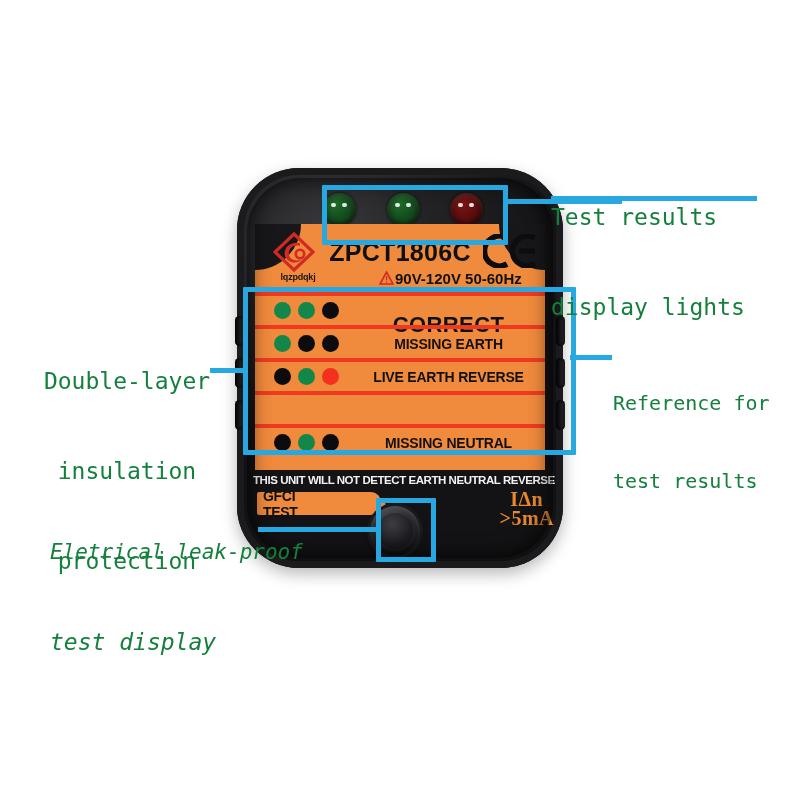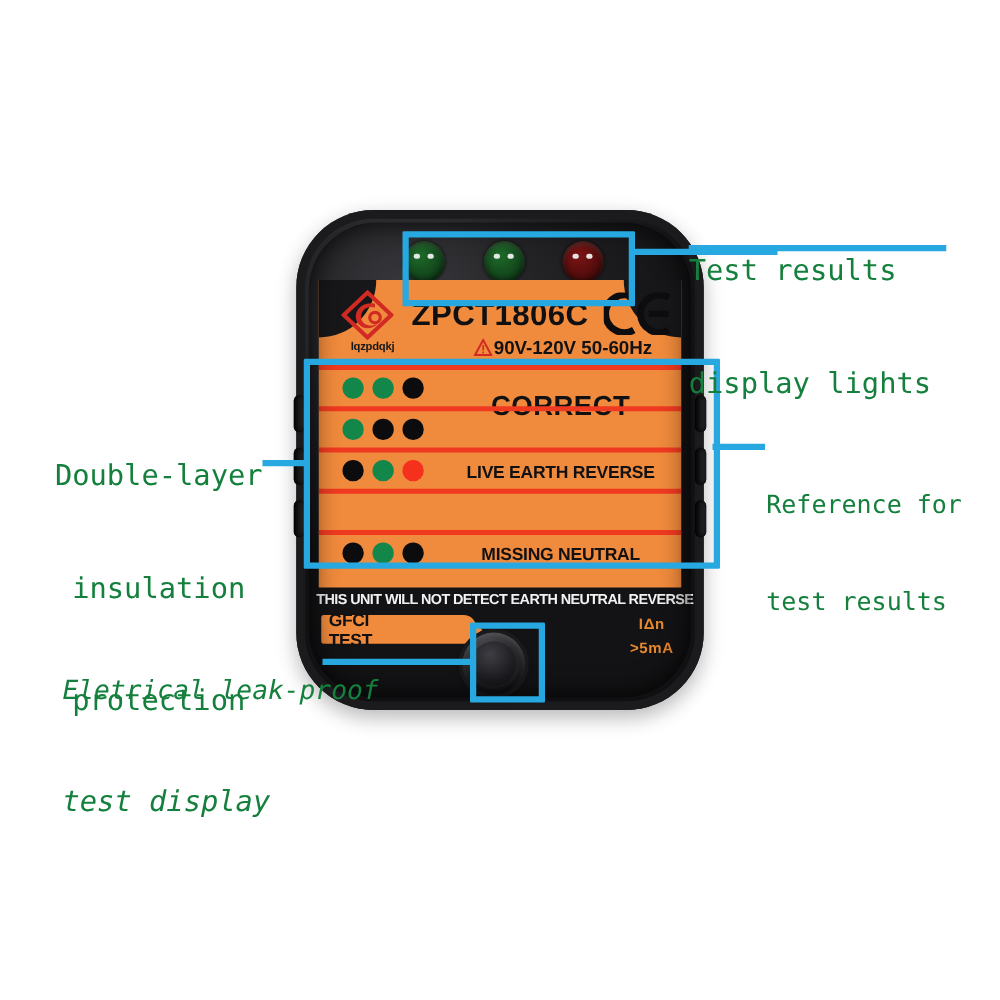--- a/index.html
+++ b/index.html
@@ -272,26 +272,26 @@
   }
   .gfci-arrow {
     width: 0; height: 0;
     margin-left: 2px;
     border-top: 6px solid transparent;
     border-bottom: 6px solid transparent;
     border-left: 8px solid #f08a3c;
   }
   .ian {
     position: absolute;
-    right: 24px;
+    right: 9px;
     top: 322px;
     text-align: center;
-    font-family: Liberation Sans, sans-serif;
-    font-weight: bold;
-    font-size: 12px;
+    font-family: Liberation Serif, serif;
+    font-weight: bold;
+    font-size: 20px;
     color: #e9892f;
     line-height: 19px;
     letter-spacing: 0.5px;
   }
 
   
   .testbtn {
     position: absolute;
     left: 133px;
     top: 338px;
@@ -412,20 +412,21 @@
           <div class="rlabel big">CORRECT</div>
         </div>
 
         <div class="tsep" style="top:33px"></div>
         <div class="trow" style="top:37px">
           <div class="dots">
             <span class="dot green"></span>
             <span class="dot black"></span>
             <span class="dot black"></span>
           </div>
+          <div class="rlabel">MISSING EARTH</div>
         </div>
 
         <div class="tsep" style="top:66px"></div>
         <div class="trow" style="top:70px">
           <div class="dots">
             <span class="dot black"></span>
             <span class="dot green"></span>
             <span class="dot red"></span>
           </div>
           <div class="rlabel">LIVE EARTH REVERSE</div>

